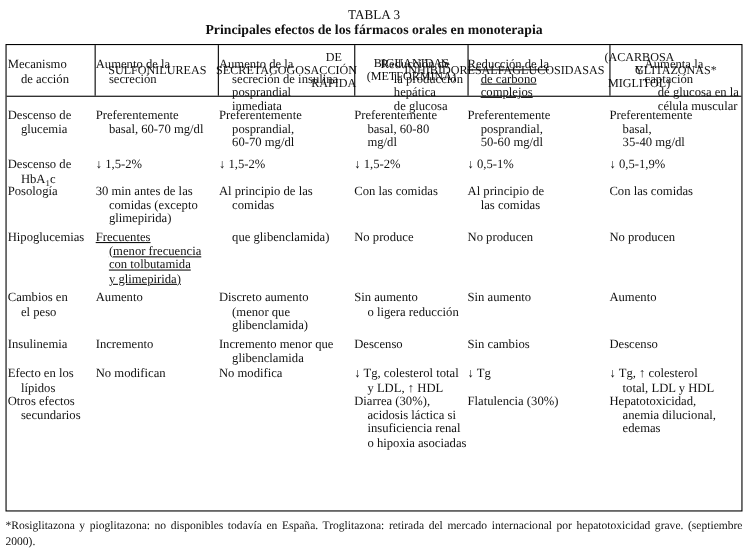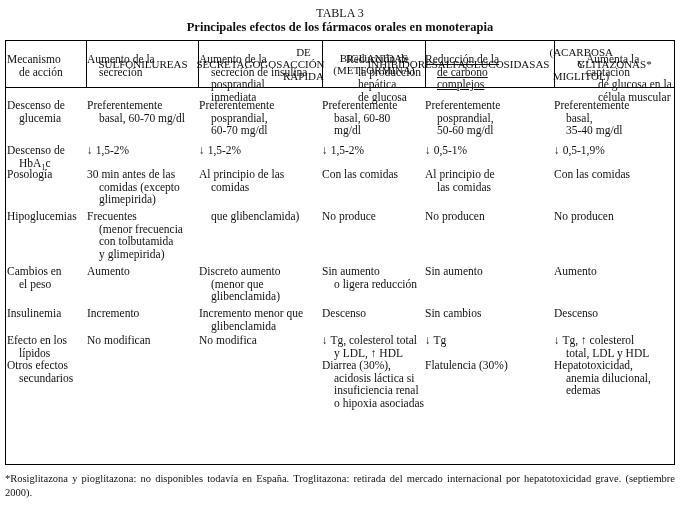--- a/index.html
+++ b/index.html
@@ -160,21 +160,21 @@
           <span class="i">las comidas</span>
         </div>
         <div class="cell" style="left: 548px;">
           <span>Con las comidas</span>
         </div>
       </div>
       <div class="row" style="top: 169px;">
         <div class="cell" style="left: 1px;">
           <span>Hipoglucemias</span>
         </div>
-        <div class="cell" style="left: 81px;">
+        <div class="cell" style="left: 81px; text-decoration: underline;">
           <span>Frecuentes</span>
           <span class="i">(menor frecuencia</span>
           <span class="i">con tolbutamida</span>
           <span class="i">y glimepirida)</span>
         </div>
         <div class="cell" style="left: 193px;">
           <span class="i">que glibenclamida)</span>
         </div>
         <div class="cell" style="left: 316px;">
           <span>No produce</span>

